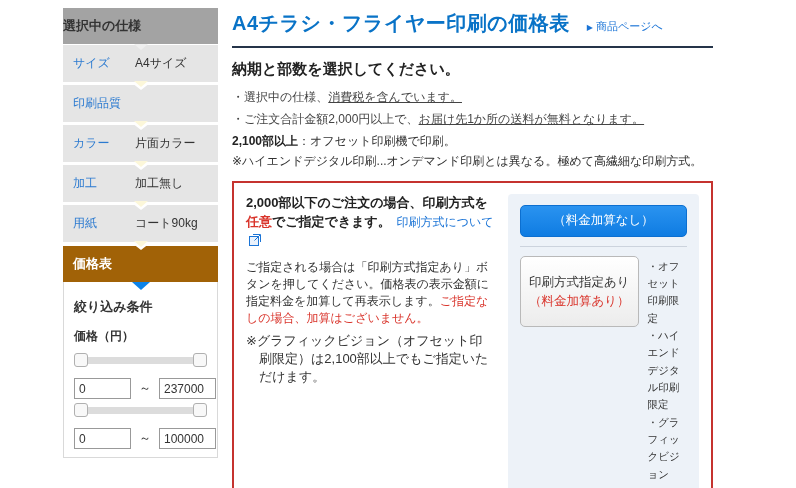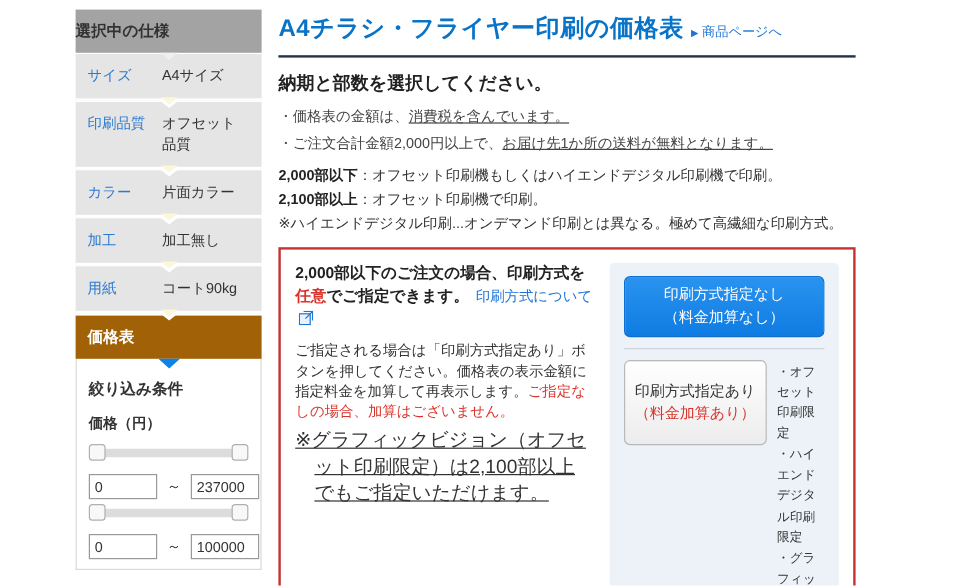--- a/index.html
+++ b/index.html
@@ -36,39 +36,39 @@
   .slider { height:7px; background:#dcdcdc; border-radius:4px; position:relative; margin:0 3px 14px; }
   .handle { position:absolute; top:-4px; width:14px; height:14px; background:#f8f8f8;
     border:1px solid #b0b0b0; border-radius:3px; }
   .hl { left:-3px; } .hr { right:-3px; }
   .range-inputs { display:flex; align-items:center; margin-bottom:8px; }
   .r-input { width:57px; height:21px; border:1px solid #999; font-size:12px; padding:1px 4px; color:#333; }
   .tilde { font-size:12px; margin:0 8px; }
   
   main { position:absolute; left:232px; top:10px; width:481px; }
   .page-head { border-bottom:2px solid #253449; padding-bottom:9px;
-    display:flex; align-items:baseline; gap:6px; }
+    display:flex; align-items:baseline; gap:17px; }
   h1 { font-size:20px; color:#0973c7; font-weight:bold; letter-spacing:0.5px; }
   .prod-link { font-size:11px; color:#1b74d6; text-decoration:none; white-space:nowrap;text-align:center; }
   .tri-icon::before { content:"▶"; font-size:8px; color:#1b74d6; margin-right:3px; }
   h2 { font-size:15px; color:#222; margin:12px 0 10px; }
   .note { font-size:12px; color:#444; margin:0 0 5px; }
   .note .u { text-decoration:underline; }
   .mline { font-size:12px; color:#333; margin:0 0 3px; }
   .mline.mfirst { margin-top:10px; }
   .mline b { color:#222; }
   .mnote { font-size:12px; color:#333; }
   .red { color:#d9342b; }
   .red-box { border:2px solid #c5332f; margin-top:11px; padding:11px 12px; display:flex; gap:14px; }
   .rb-left { width:248px; flex-shrink:0; }
   .rb-head { font-size:13px; font-weight:bold; color:#222; line-height:1.45; margin-bottom:7px; }
   .rb-link { font-weight:normal; font-size:12px; color:#1b74d6; text-decoration:none; margin-left:2px; }
   .nw-icon { display:inline-block; vertical-align:-1px; margin-left:3px; }
   .rb-body { font-size:12px; color:#333; line-height:1.42; margin-bottom:5px; }
-  .rb-note { font-size:16px; color:#333; line-height:1.4; padding-left:1em; text-indent:-1em;text-decoration:underline; }
+  .rb-note { font-size:13px; color:#333; line-height:1.4; padding-left:1em; text-indent:-1em; }
   .rb-right { flex:1; background:#edf2f8; border-radius:4px; padding:11px 12px 9px; align-self:stretch; }
   .btn-blue { display:block; width:100%; background:linear-gradient(#2a93f0,#0f7ce2);
     border:1px solid #0c6fd0; border-radius:5px; color:#fff; font-size:12.5px;
     padding:5px 0 6px; text-align:center; line-height:1.5; font-family:inherit; }
   .rb-div { border-top:1px solid #ccd3dd; margin:9px 0; }
   .rb-row { display:flex; gap:9px; align-items:flex-start; }
   .btn-white { background:linear-gradient(#ffffff,#ececec); border:1px solid #b9b9b9;
     border-radius:5px; padding:16px 8px; text-align:center; font-size:12.5px; line-height:1.5;
     color:#333; font-family:inherit; flex-shrink:0; }
   .btn-white .l2 { color:#d9342b; display:block; }
@@ -79,21 +79,20 @@
 
 <aside class="sidebar">
   <div class="sb-header">選択中の仕様</div>
 
   <div class="spec-row">
     <span class="spec-label">サイズ</span>
     <span class="spec-value">A4サイズ</span>
   </div>
   <div class="spec-row">
     <span class="spec-label">印刷品質</span>
-    <span class="spec-value">オフセット品質</span>
   </div>
   <div class="spec-row">
     <span class="spec-label">カラー</span>
     <span class="spec-value">片面カラー</span>
   </div>
   <div class="spec-row">
     <span class="spec-label">加工</span>
     <span class="spec-value">加工無し</span>
   </div>
   <div class="spec-row">
@@ -131,41 +130,39 @@
 </aside>
 
 <main>
   <div class="page-head">
     <h1>A4チラシ・フライヤー印刷の価格表</h1>
     <a class="prod-link"><span class="tri-icon"></span><span>商品ページへ</span></a>
   </div>
 
   <h2>納期と部数を選択してください。</h2>
 
-  <p class="note"><span>・価格表の金額は、</span><span class="u">消費税を含んでいます。</span></p>
+  <p class="note"><span>・選択中の仕様、</span><span class="u">消費税を含んでいます。</span></p>
   <p class="note"><span>・ご注文合計金額2,000円以上で、</span><span class="u">お届け先1か所の送料が無料となります。</span></p>
 
-  <p class="mline mfirst"><b>2,000部以下</b><span>：オフセット印刷機もしくはハイエンドデジタル印刷機で印刷。</span></p>
   <p class="mline"><b>2,100部以上</b><span>：オフセット印刷機で印刷。</span></p>
   <p class="mnote">※ハイエンドデジタル印刷...オンデマンド印刷とは異なる。極めて高繊細な印刷方式。</p>
 
   <div class="red-box">
     <div class="rb-left">
       <p class="rb-head"><span>2,000部以下のご注文の場合、印刷方式を</span><span class="red">任意</span><span>でご指定できます。</span>
         <a class="rb-link">印刷方式について</a><span class="nw-icon"><svg width="12" height="12" viewBox="0 0 12 12">
               <rect x="0.5" y="2.5" width="9" height="9" fill="#eaf2fc" stroke="#1b74d6"></rect>
               <path d="M4 0.5h7.5V8" fill="none" stroke="#1b74d6"></path>
               <path d="M11 1L5.5 6.5" stroke="#1b74d6"></path>
             </svg></span></p>
       <p class="rb-body"><span>ご指定される場合は「印刷方式指定あり」ボタンを押してください。価格表の表示金額に指定料金を加算して再表示します。</span><span class="red">ご指定なしの場合、加算はございません。</span></p>
       <p class="rb-note">※グラフィックビジョン（オフセット印刷限定）は2,100部以上でもご指定いただけます。</p>
     </div>
     <div class="rb-right">
       <button class="btn-blue">
-        <span style="display:block">印刷方式指定なし</span>
         <span style="display:block">（料金加算なし）</span>
       </button>
       <div class="rb-div"></div>
       <div class="rb-row">
         <button class="btn-white">
           <span class="l1" style="display:block">印刷方式指定あり</span>
           <span class="l2">（料金加算あり）</span>
         </button>
         <ul class="opts">
           <li>・オフセット印刷限定</li>

